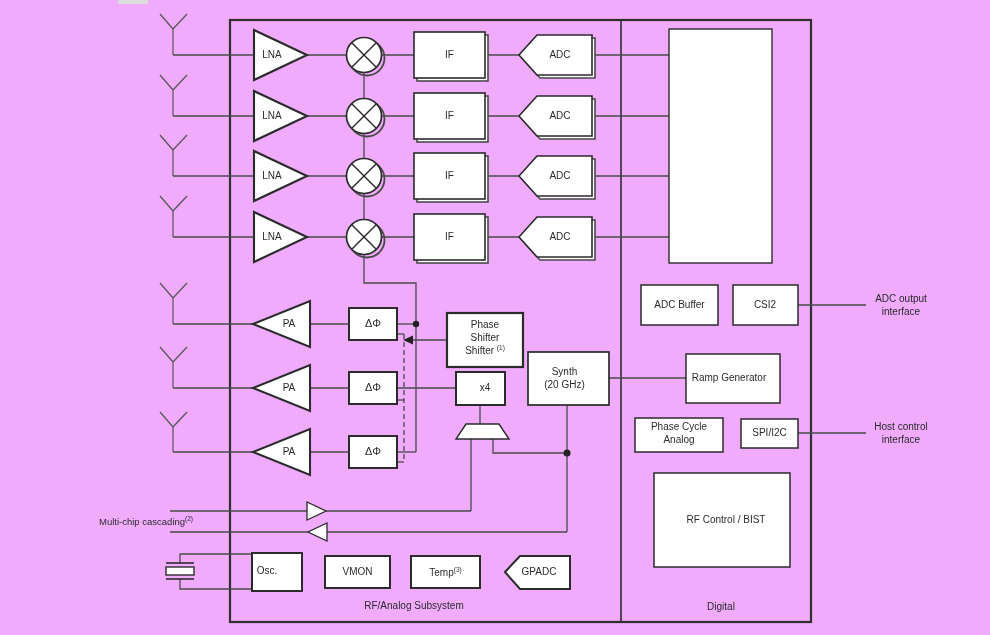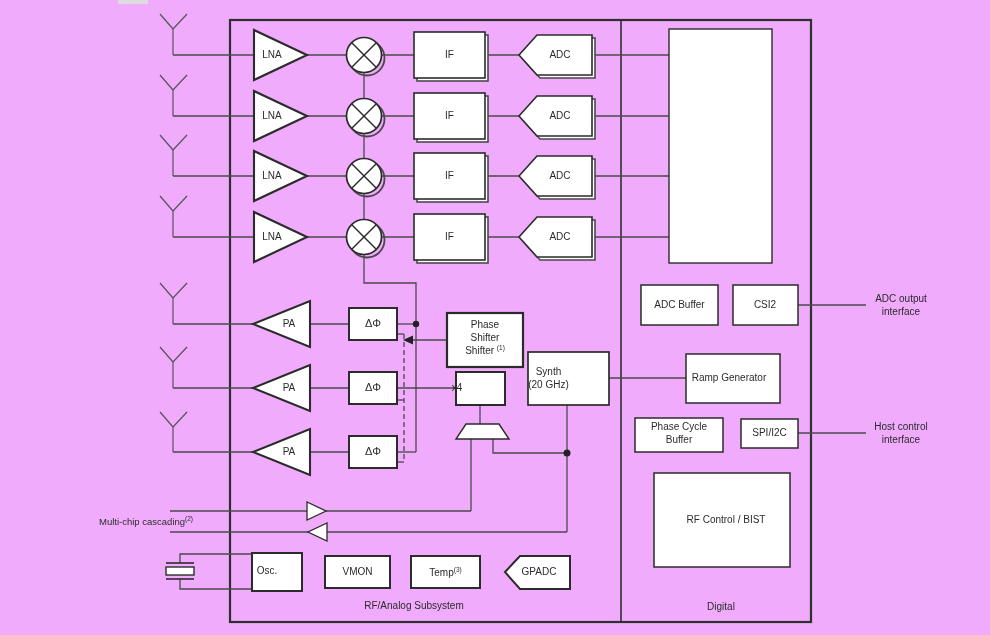--- a/index.html
+++ b/index.html
@@ -257,32 +257,32 @@
 <div class="lbl" style="left:268px;top:446px;width:42px">PA</div>
 <div class="lbl phi" style="left:349px;top:317px;width:48px">ΔΦ</div>
 <div class="lbl phi" style="left:349px;top:381px;width:48px">ΔΦ</div>
 <div class="lbl phi" style="left:349px;top:445px;width:48px">ΔΦ</div>
 
 <div class="lbl" style="left:447px;top:319px;width:76px">
   <div>Phase</div>
   <div>Shifter</div>
   <div><span>Shifter</span> <sup>(1)</sup></div>
 </div>
-<div class="lbl" style="left:444px;top:382px;width:26px">x4</div>
-<div class="lbl" style="left:508px;top:366px;width:81px">
+<div class="lbl" style="left:472px;top:382px;width:26px">x4</div>
+<div class="lbl" style="left:524px;top:366px;width:81px">
   <div>Synth</div>
   <div>(20 GHz)</div>
 </div>
 
 <div class="lbl" style="left:641px;top:299px;width:77px">ADC Buffer</div>
 <div class="lbl" style="left:733px;top:299px;width:64px">CSI2</div>
 <div class="lbl" style="left:686px;top:372px;width:86px">Ramp Generator</div>
 <div class="lbl" style="left:635px;top:421px;width:88px">
   <div>Phase Cycle</div>
-  <div>Buffer</div>
+  <div>Analog</div>
 </div>
 <div class="lbl" style="left:741px;top:427px;width:57px">SPI/I2C</div>
 <div class="lbl" style="left:654px;top:514px;width:144px">RF Control / BIST</div>
 <div class="lbl" style="left:681px;top:601px;width:80px">Digital</div>
 
 <div class="lbl" style="left:252px;top:565px;width:30px">Osc.</div>
 <div class="lbl" style="left:325px;top:566px;width:65px">VMON</div>
 <div class="lbl" style="left:411px;top:566px;width:69px"><span>Temp</span><sup>(3)</sup></div>
 <div class="lbl" style="left:508px;top:566px;width:62px">GPADC</div>
 <div class="lbl" style="left:344px;top:600px;width:140px">RF/Analog Subsystem</div>

